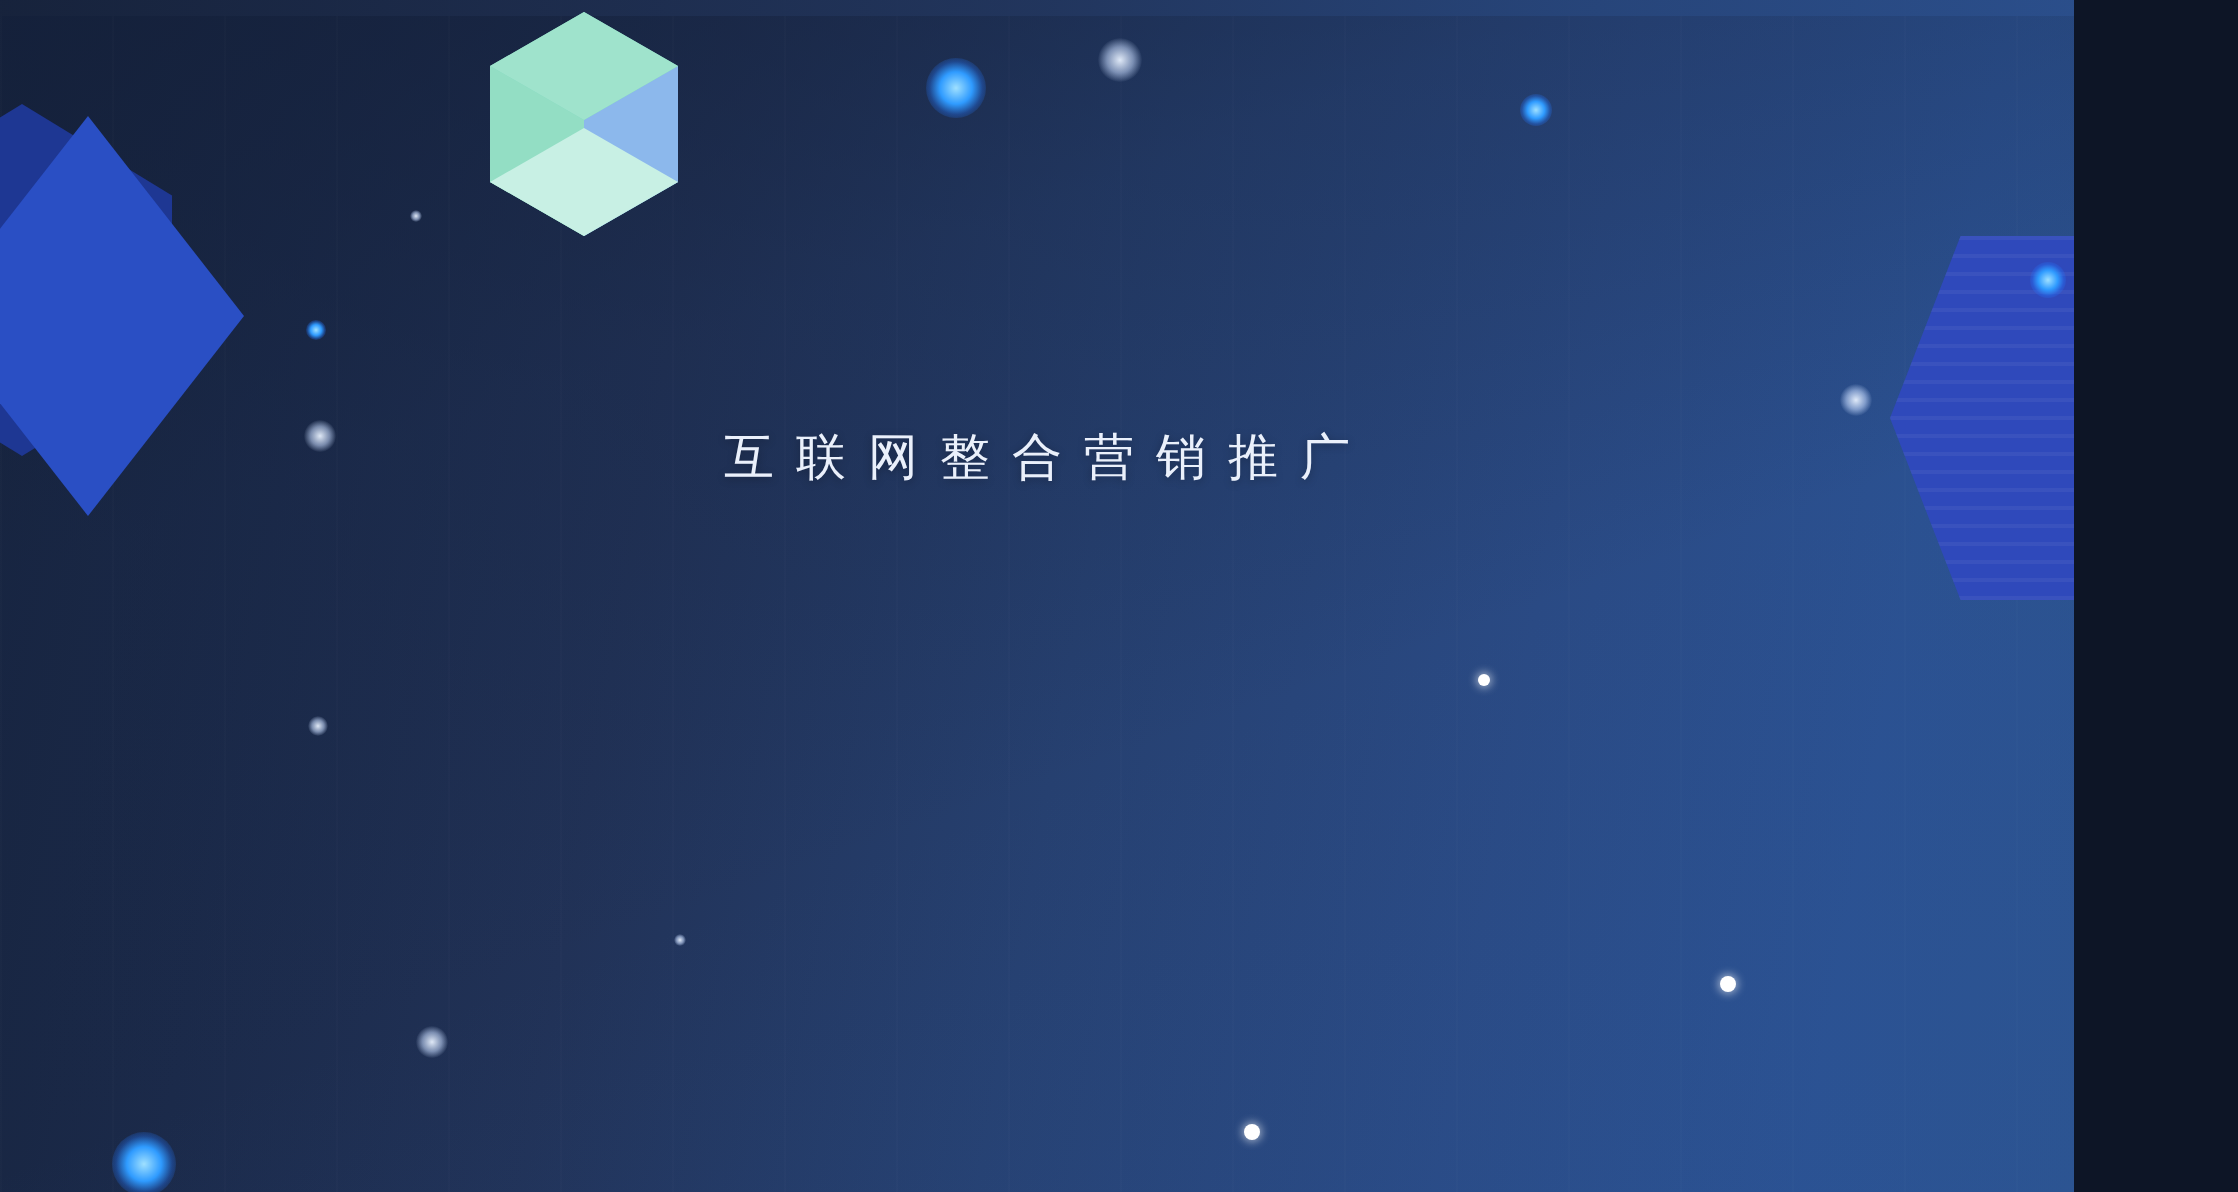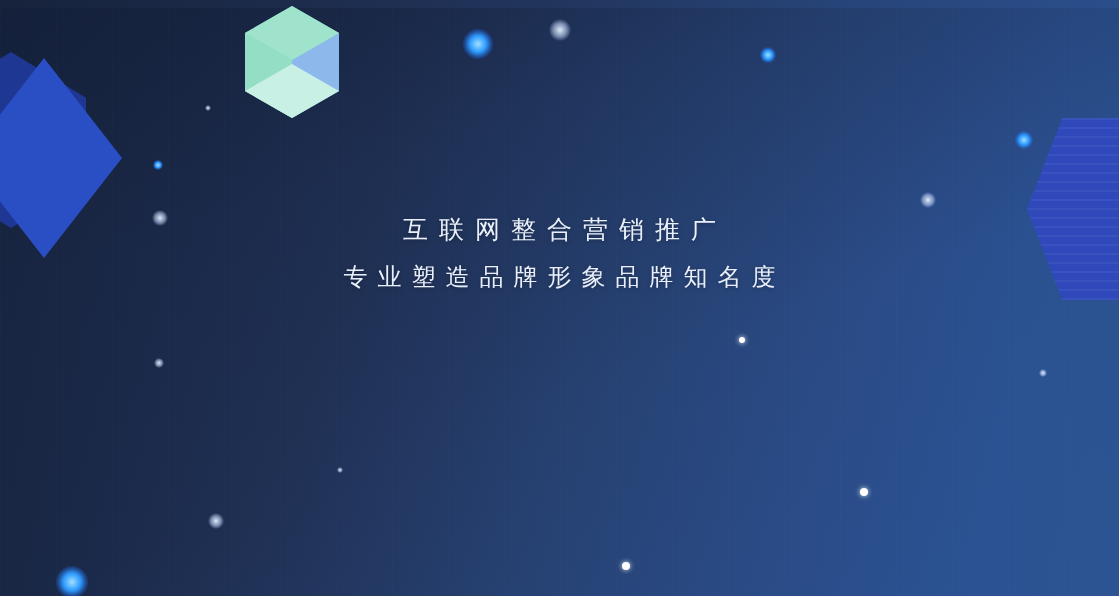--- a/index.html
+++ b/index.html
@@ -6,21 +6,21 @@
     margin: 0;
     padding: 0;
     background: #0d1526;
   }
   body {
     font-family: "Liberation Sans", "DejaVu Sans", sans-serif;
   }
 
   #banner {
     position: relative;
-    width: 1119px;
+    width: 1037px;
     height: 596px;
     overflow: hidden;
     background: #c2410c;
     text-decoration: underline;
   }
 
   
   .bg-base {
     position: absolute;
     inset: 0;
@@ -189,16 +189,15 @@
       <div class="dot dot-crisp" style="left: 626px; top: 566px; width: 8px; height: 8px;"></div>
       <div class="dot dot-crisp" style="left: 864px; top: 492px; width: 8px; height: 8px;"></div>
       <div class="dot dot-soft" style="left: 1043px; top: 373px; width: 8px; height: 8px;"></div>
       <div class="dot dot-crisp" style="left: 742px; top: 340px; width: 6px; height: 6px;"></div>
       <div class="dot dot-soft" style="left: 208px; top: 108px; width: 6px; height: 6px;"></div>
       <div class="dot dot-soft" style="left: 340px; top: 470px; width: 6px; height: 6px;"></div>
     </div>
 
   <div class="copy">
     <div class="eyebrow">互联网整合营销推广</div>
-    <div class="subline">专业塑造品牌形象品牌知名度</div>
   </div>
 
 </div>
 
 </body></html>

